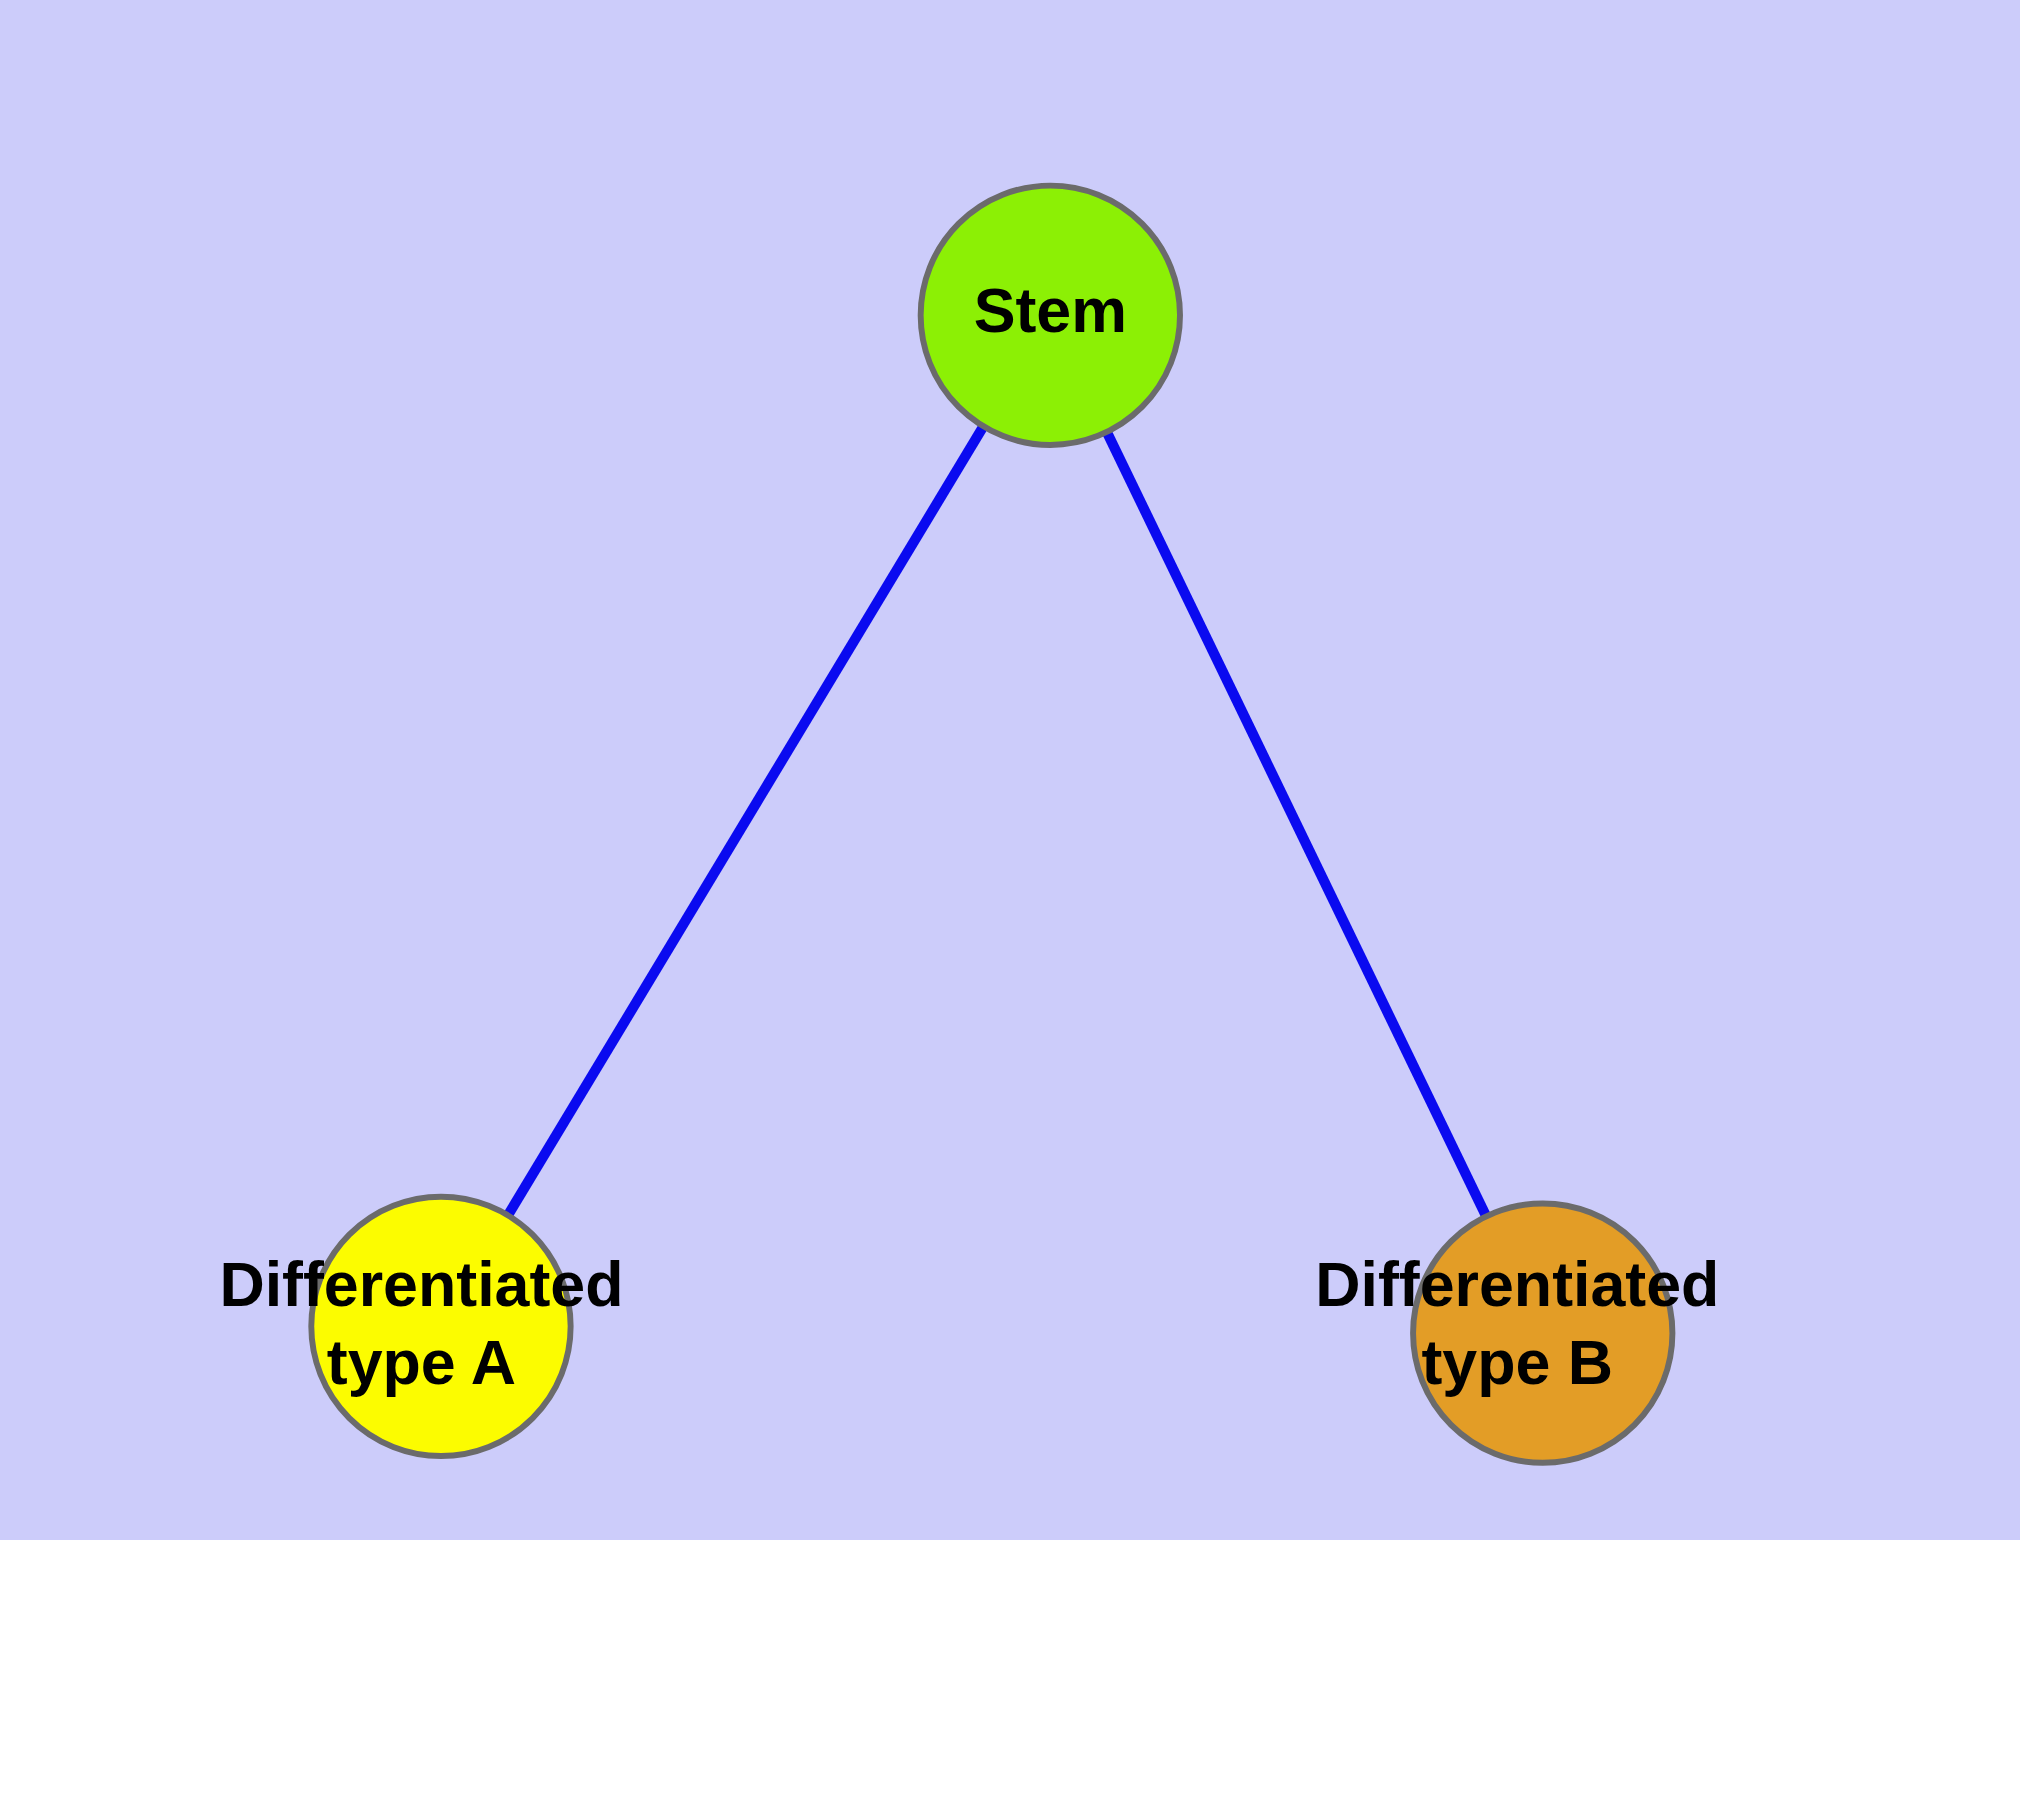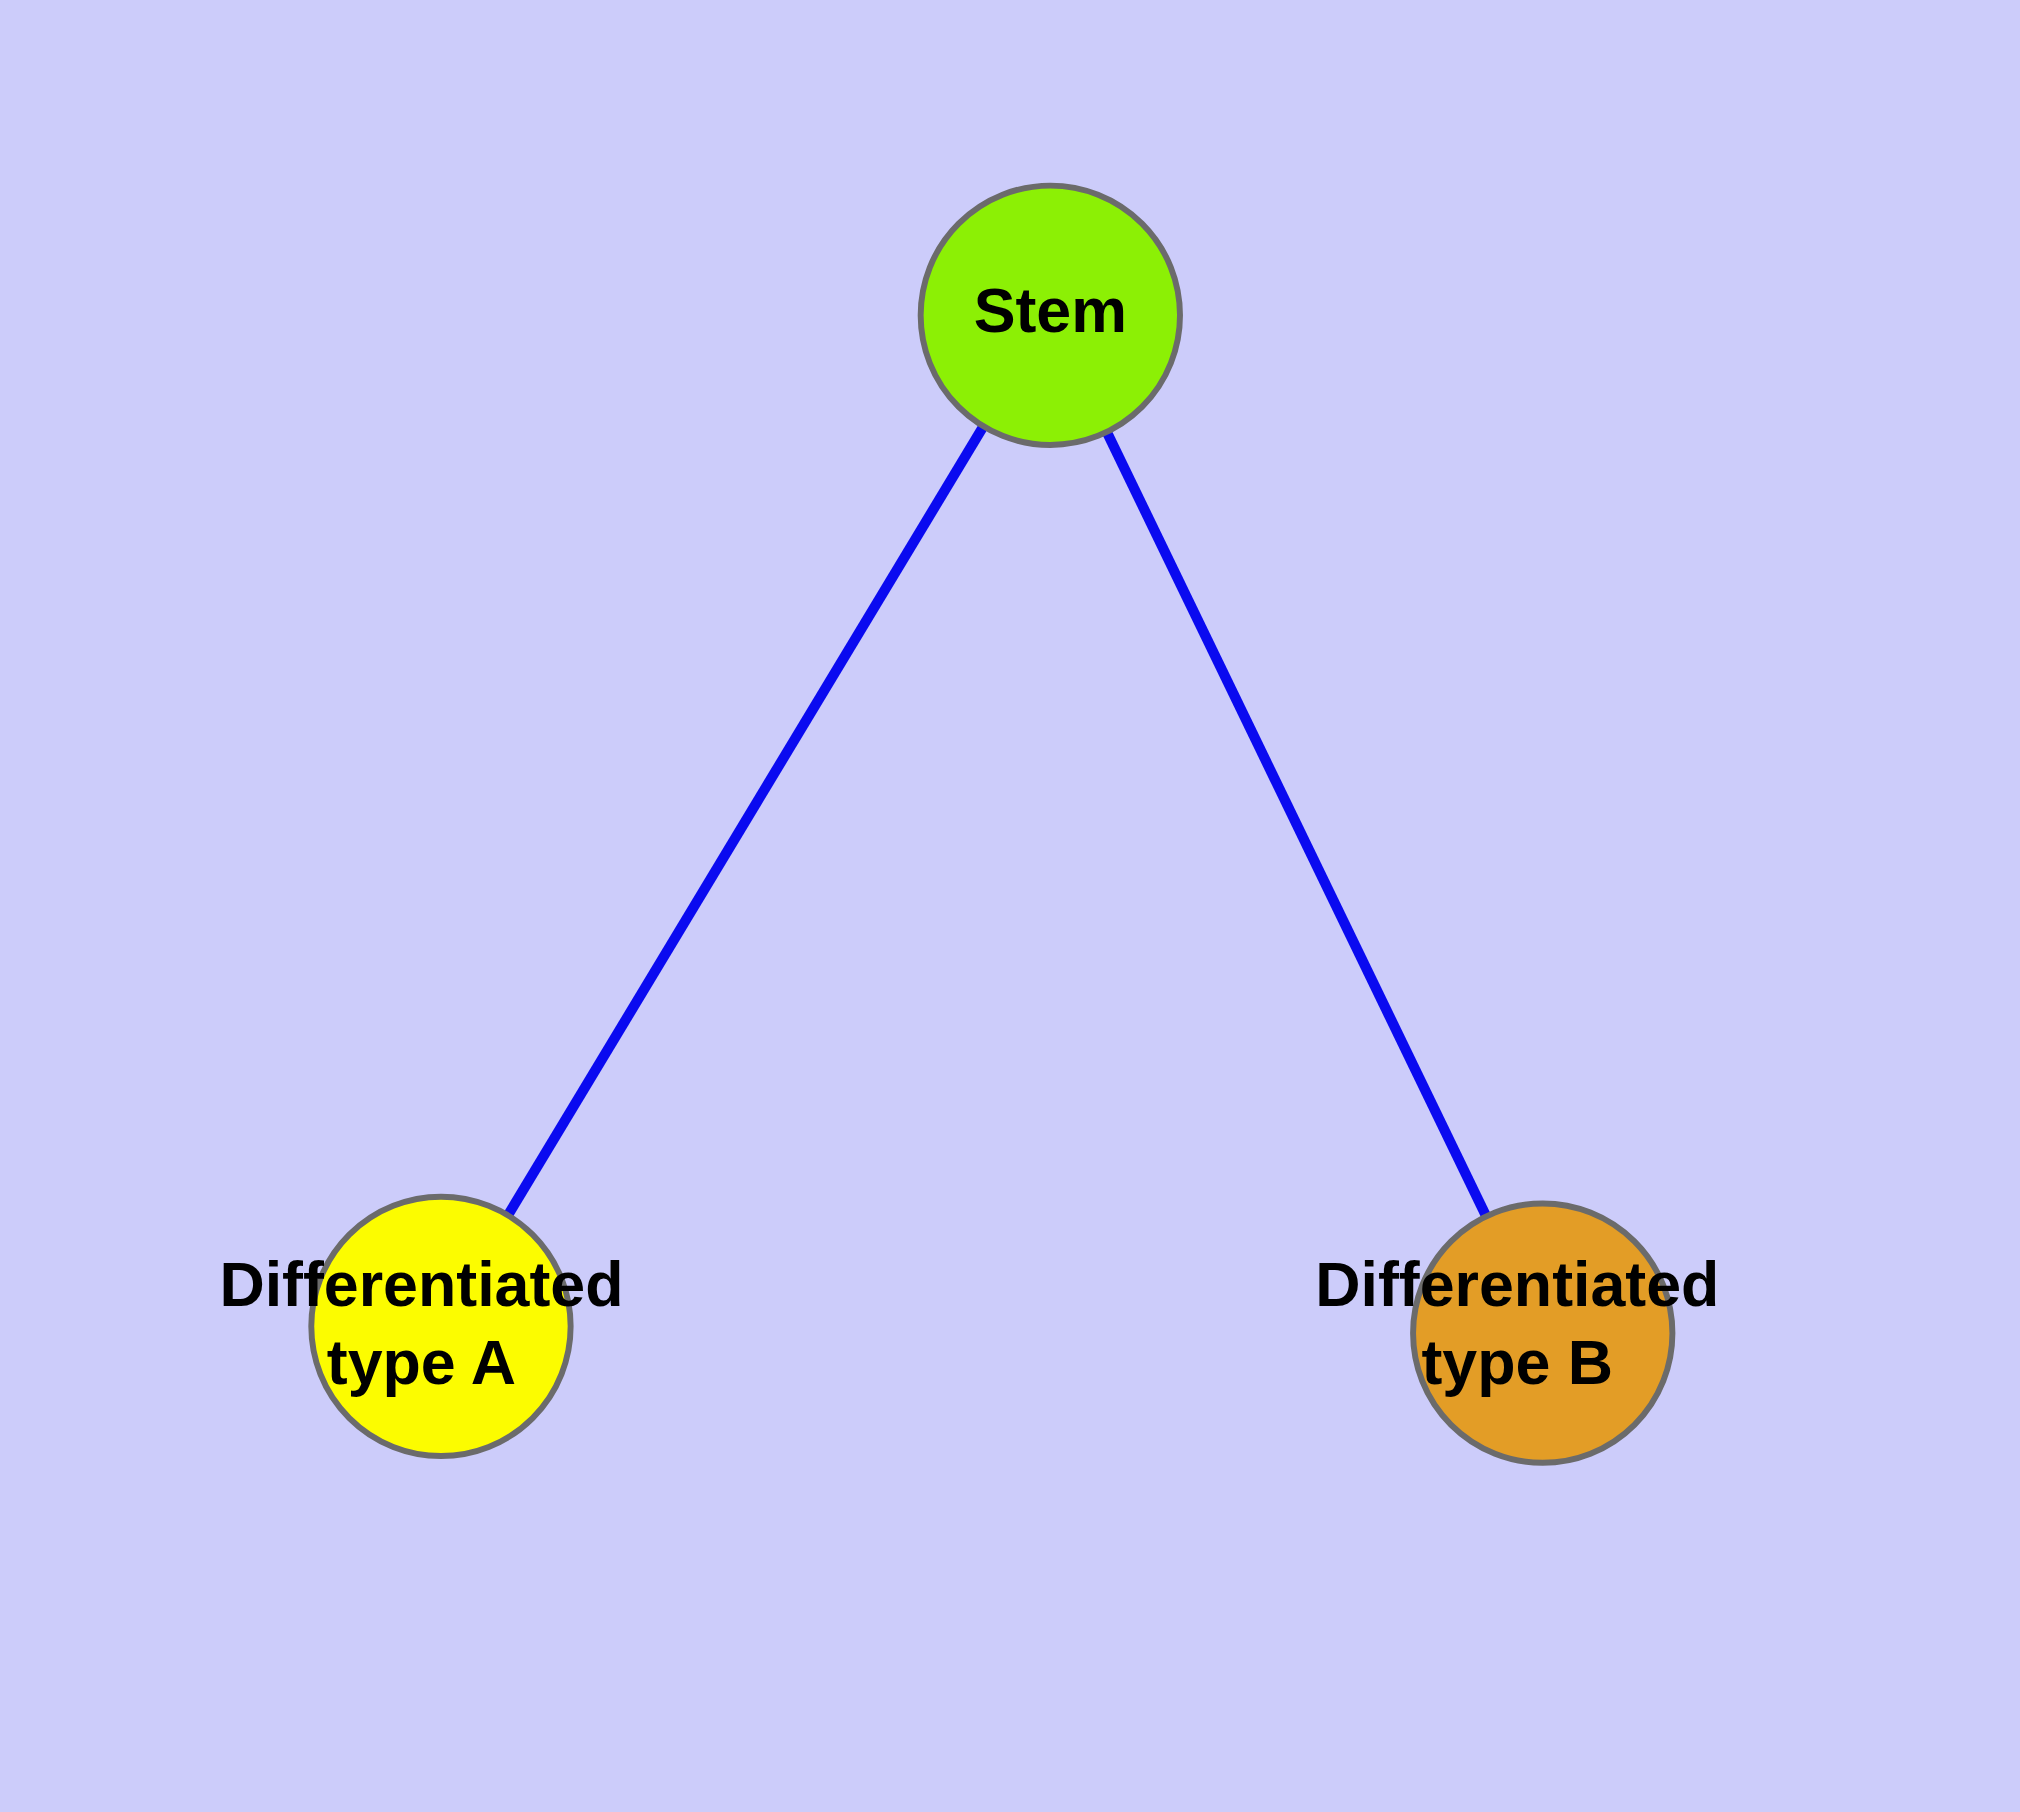--- a/index.html
+++ b/index.html
@@ -4,21 +4,21 @@
 <title>Cell Differentiation Graph</title>
 <style>
   html, body {
     margin: 0;
     padding: 0;
     background: #ffffff;
   }
   #canvas {
     position: relative;
     width: 2021px;
-    height: 1812px;
+    height: 1540px;
     overflow: hidden;
     background: #ccccfa;
     font-family: "Liberation Sans", "DejaVu Sans", sans-serif;
   }
   #graph-svg {
     position: absolute;
     left: 0;
     top: 0;
     width: 2021px;
     height: 1812px;

